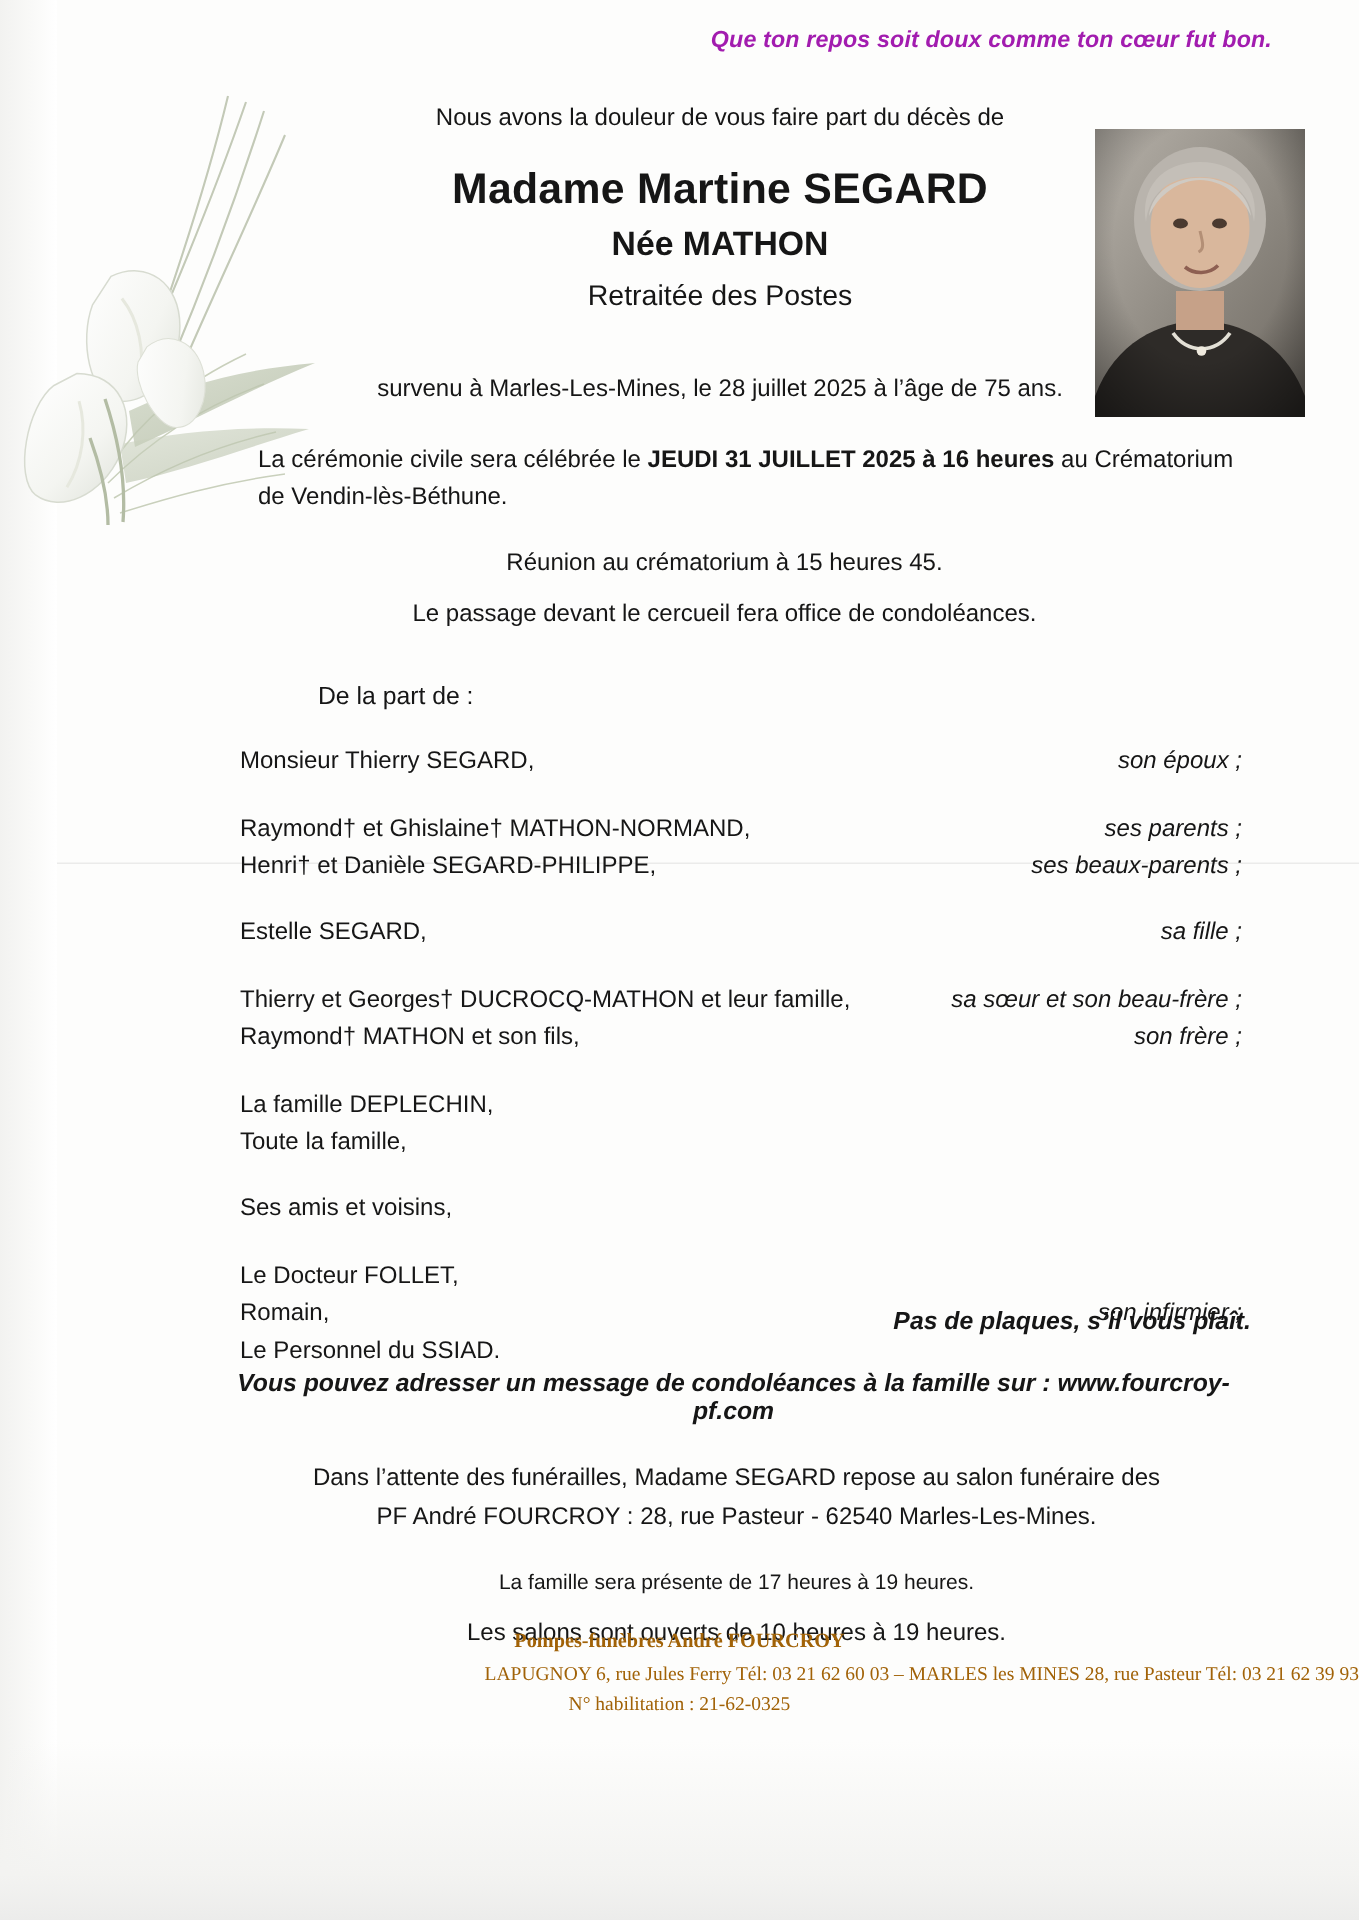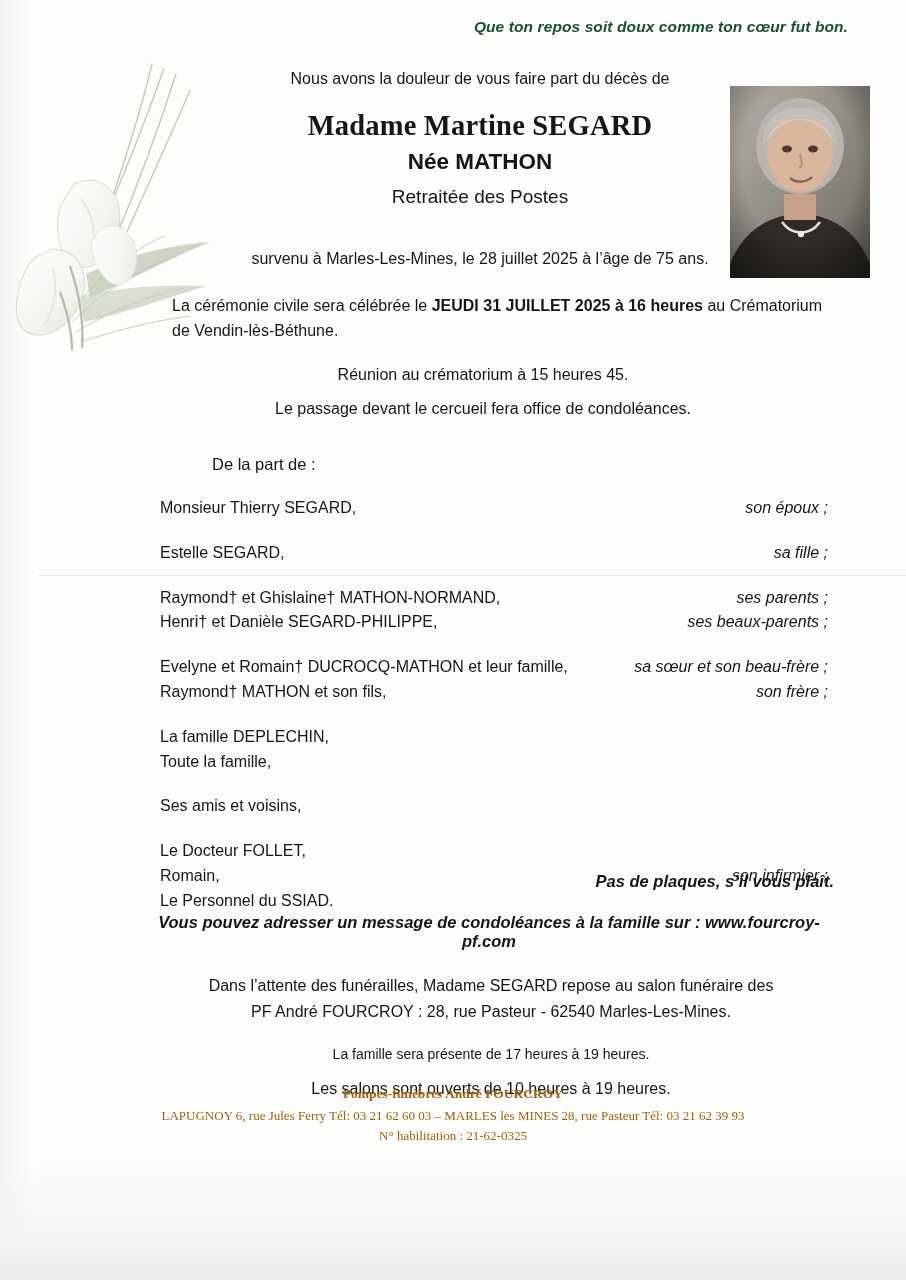--- a/index.html
+++ b/index.html
@@ -70,21 +70,21 @@
   .portrait svg { display: block; }
 
   
   .epigraph {
     position: absolute;
     top: 18px;
     right: 58px;
     font-style: italic;
     font-weight: 600;
     font-size: 15.5px;
-    color: #14532d;
+    color: #a21caf;
     letter-spacing: 0.1px;
   }
 
   .center-col {
     position: absolute;
     left: 140px;
     right: 60px;
     top: 70px;
   }
 
@@ -94,21 +94,20 @@
     margin-left: -26px;
   }
 
   .name-main {
     text-align: center;
     font-size: 28.5px;
     font-weight: bold;
     letter-spacing: 0.2px;
     margin-top: 22px;
     margin-left: -26px;
-    font-family: Liberation Serif, serif;
   }
   .name-sub {
     text-align: center;
     font-size: 22.5px;
     font-weight: bold;
     margin-top: 7px;
     margin-left: -26px;
   }
   .name-role {
     text-align: center;
@@ -223,20 +222,21 @@
     font-family: "Liberation Serif", serif;
     color: #a16207;
   }
   .footer-name {
     font-size: 13.5px;
     font-weight: bold;
   }
   .footer-addr {
     font-size: 13px;
     margin-top: 6px;
+    text-align: right;
   }
   .footer-hab {
     font-size: 13px;
     margin-top: 4px;
   }
 </style>
 </head>
 <body>
 
 <div class="page">
@@ -356,39 +356,39 @@
 
     <div class="fam-group">
       <div class="fam-row">
         <span class="fam-left">Monsieur Thierry SEGARD,</span>
         <span class="fam-right">son époux ;</span>
       </div>
     </div>
 
     <div class="fam-group">
       <div class="fam-row">
+        <span class="fam-left">Raymond† et Ghislaine† MATHON-NORMAND,</span>
+        <span class="fam-right">ses parents ;</span>
+      </div>
+      <div class="fam-row">
+        <span class="fam-left">Henri† et Danièle SEGARD-PHILIPPE,</span>
+        <span class="fam-right">ses beaux-parents ;</span>
+      </div>
+    </div>
+
+    <div class="fam-group">
+      <div class="fam-row">
         <span class="fam-left">Estelle SEGARD,</span>
         <span class="fam-right">sa fille ;</span>
       </div>
     </div>
 
     <div class="fam-group">
       <div class="fam-row">
-        <span class="fam-left">Raymond† et Ghislaine† MATHON-NORMAND,</span>
-        <span class="fam-right">ses parents ;</span>
-      </div>
-      <div class="fam-row">
-        <span class="fam-left">Henri† et Danièle SEGARD-PHILIPPE,</span>
-        <span class="fam-right">ses beaux-parents ;</span>
-      </div>
-    </div>
-
-    <div class="fam-group">
-      <div class="fam-row">
-        <span class="fam-left">Evelyne et Romain† DUCROCQ-MATHON et leur famille,</span>
+        <span class="fam-left">Thierry et Georges† DUCROCQ-MATHON et leur famille,</span>
         <span class="fam-right">sa sœur et son beau-frère ;</span>
       </div>
       <div class="fam-row">
         <span class="fam-left">Raymond† MATHON et son fils,</span>
         <span class="fam-right">son frère ;</span>
       </div>
     </div>
 
     <div class="fam-group">
       <div class="fam-row">

